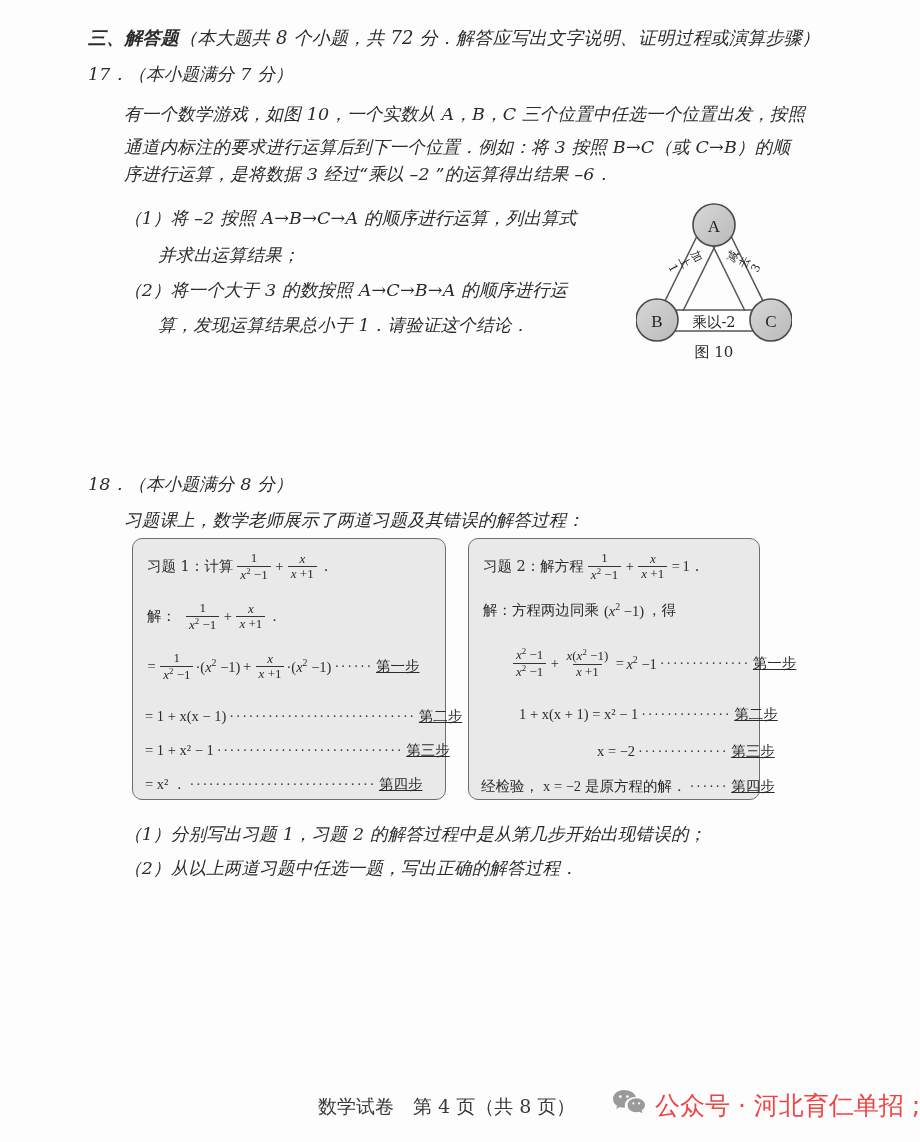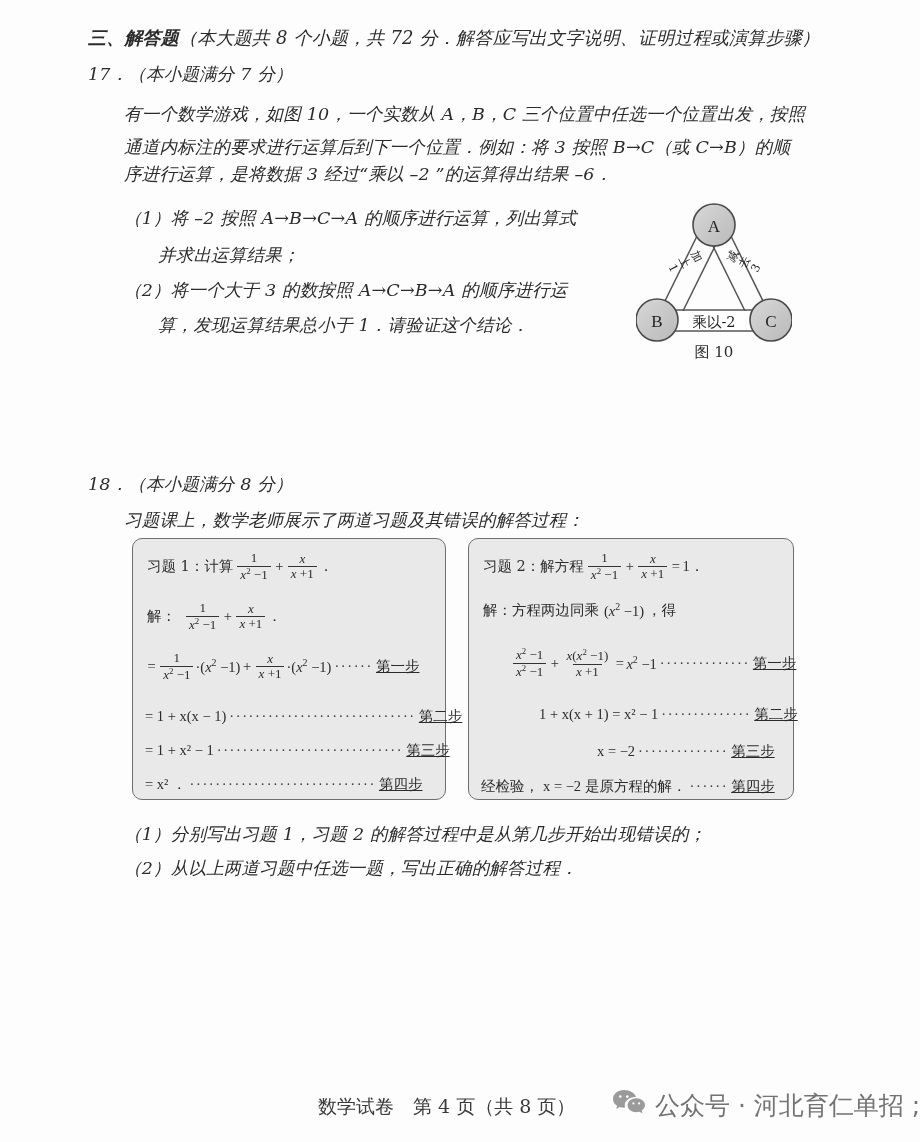--- a/index.html
+++ b/index.html
@@ -72,21 +72,21 @@
 
   
   .solbox {
     position: absolute;
     background: #e9e9e9;
     border: 1.6px solid #6e6e6e;
     border-radius: 10px;
     box-sizing: border-box;
   }
   #solbox-1 { left: 132px; top: 538px; width: 314px; height: 262px; }
-  #solbox-2 { left: 468px; top: 538px; width: 326px; height: 262px; }
+  #solbox-2 { left: 468px; top: 538px; width: 292px; height: 262px; }
 
   .solrow {
     position: absolute;
     display: flex;
     align-items: center;
     white-space: nowrap;
     font-size: 14.5px;
   }
   .solrow .lead { margin-right: 2px; }
   .dots {
@@ -121,21 +121,21 @@
     font-size: 19px;
     white-space: nowrap;
     color: #3a3a3a;
   }
   #watermark {
     position: absolute;
     left: 612px; top: 1088px;
     display: flex;
     align-items: center;
     gap: 9px;
-    color: #737373;
+    color: #ef4444;
     font-size: 25px;
     white-space: nowrap;
   }
   #watermark .wm-text { font-family: "DejaVu Sans", "Liberation Sans", sans-serif; }
   #wechat-icon { flex: 0 0 auto; }
 </style>
 </head>
 <body>
 
 <div class="page">
@@ -303,21 +303,21 @@
       <span class="frac">
         <span class="num"><span class="mi">x</span>(<span class="mi">x</span><sup class="exp">2</sup> −1)</span>
         <span class="den"><span class="mi">x</span> +1</span>
       </span>
       <span class="op">=</span>
       <span><span class="mi">x</span><sup class="exp">2</sup> −1</span>
       <span class="dots">··············</span>
       <span class="cn stepname">第一步</span>
     </div>
 
-    <div class="solrow" style="left:70px; top:166px;">
+    <div class="solrow" style="left:50px; top:166px;">
       <span>1 + x(x + 1) = x² − 1</span>
       <span class="dots">··············</span>
       <span class="cn stepname">第二步</span>
     </div>
 
     <div class="solrow" style="left:128px; top:203px;">
       <span class="mi" style="font-style:normal;">x = −2</span>
       <span class="dots">··············</span>
       <span class="cn stepname">第三步</span>
     </div>

